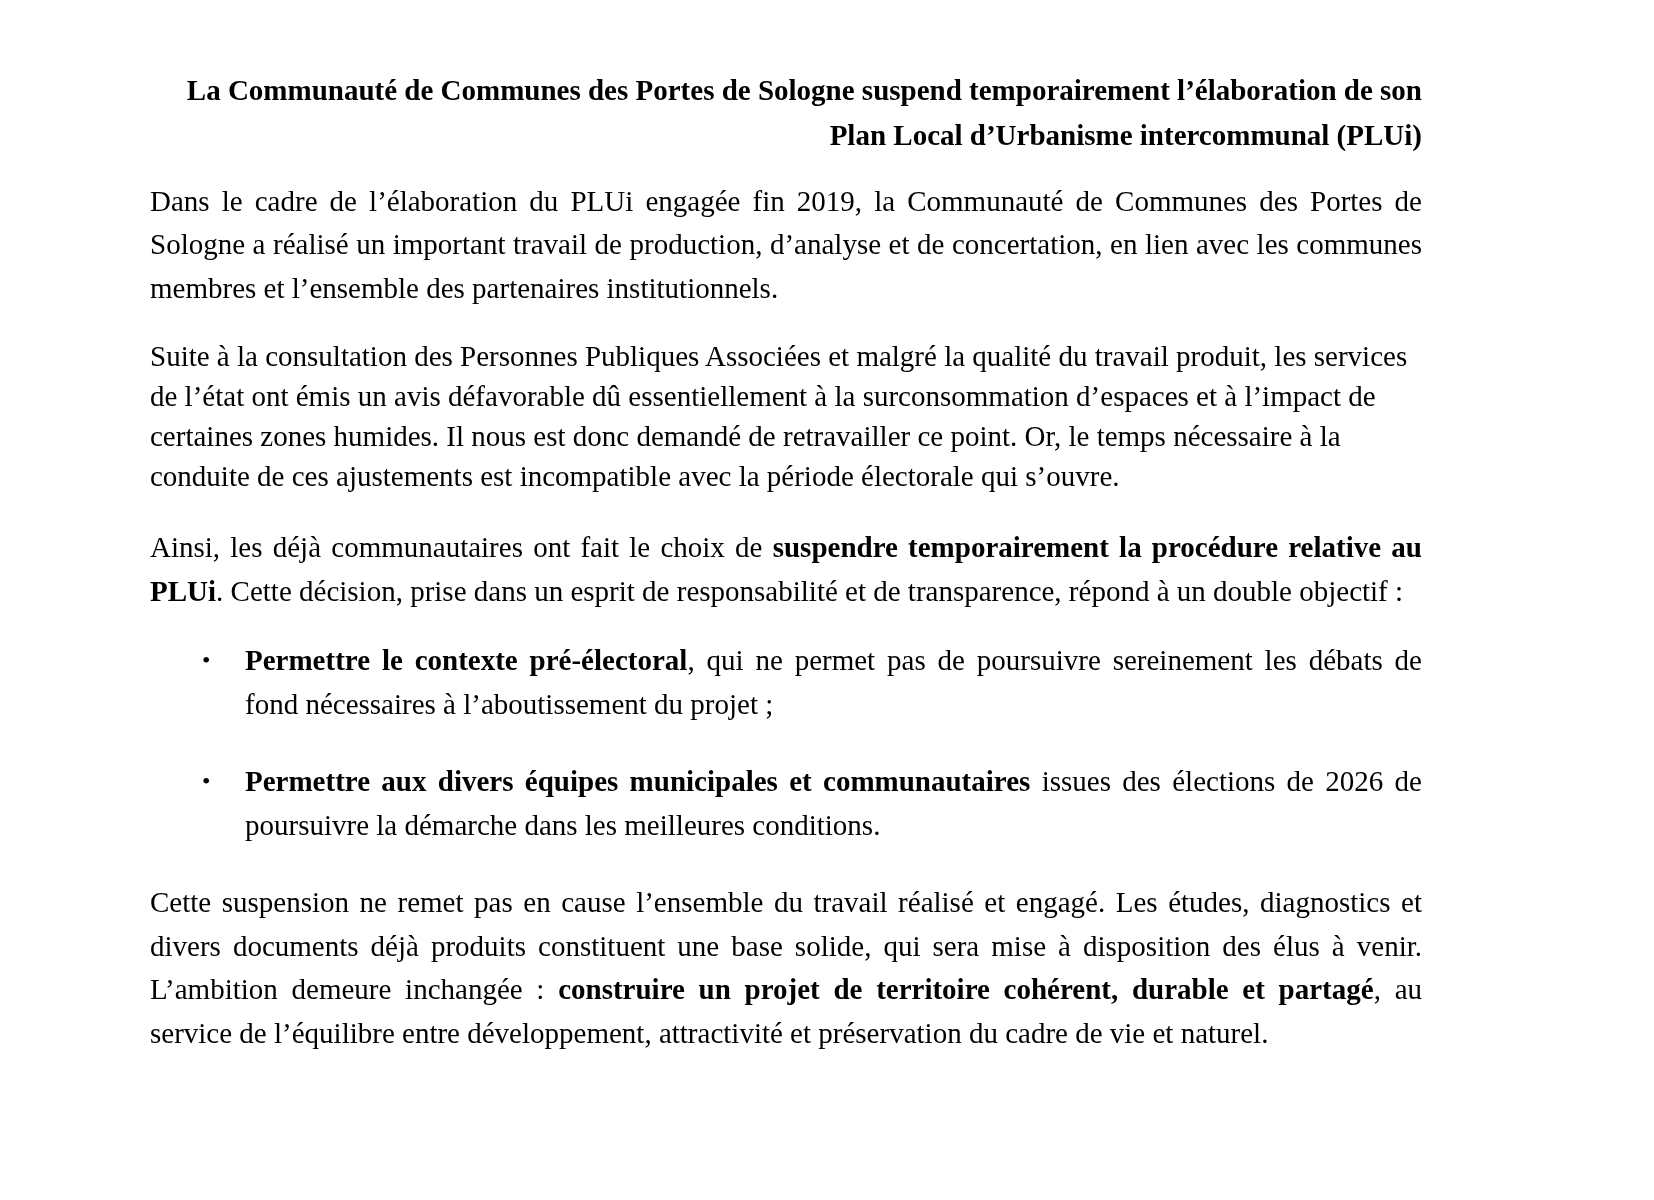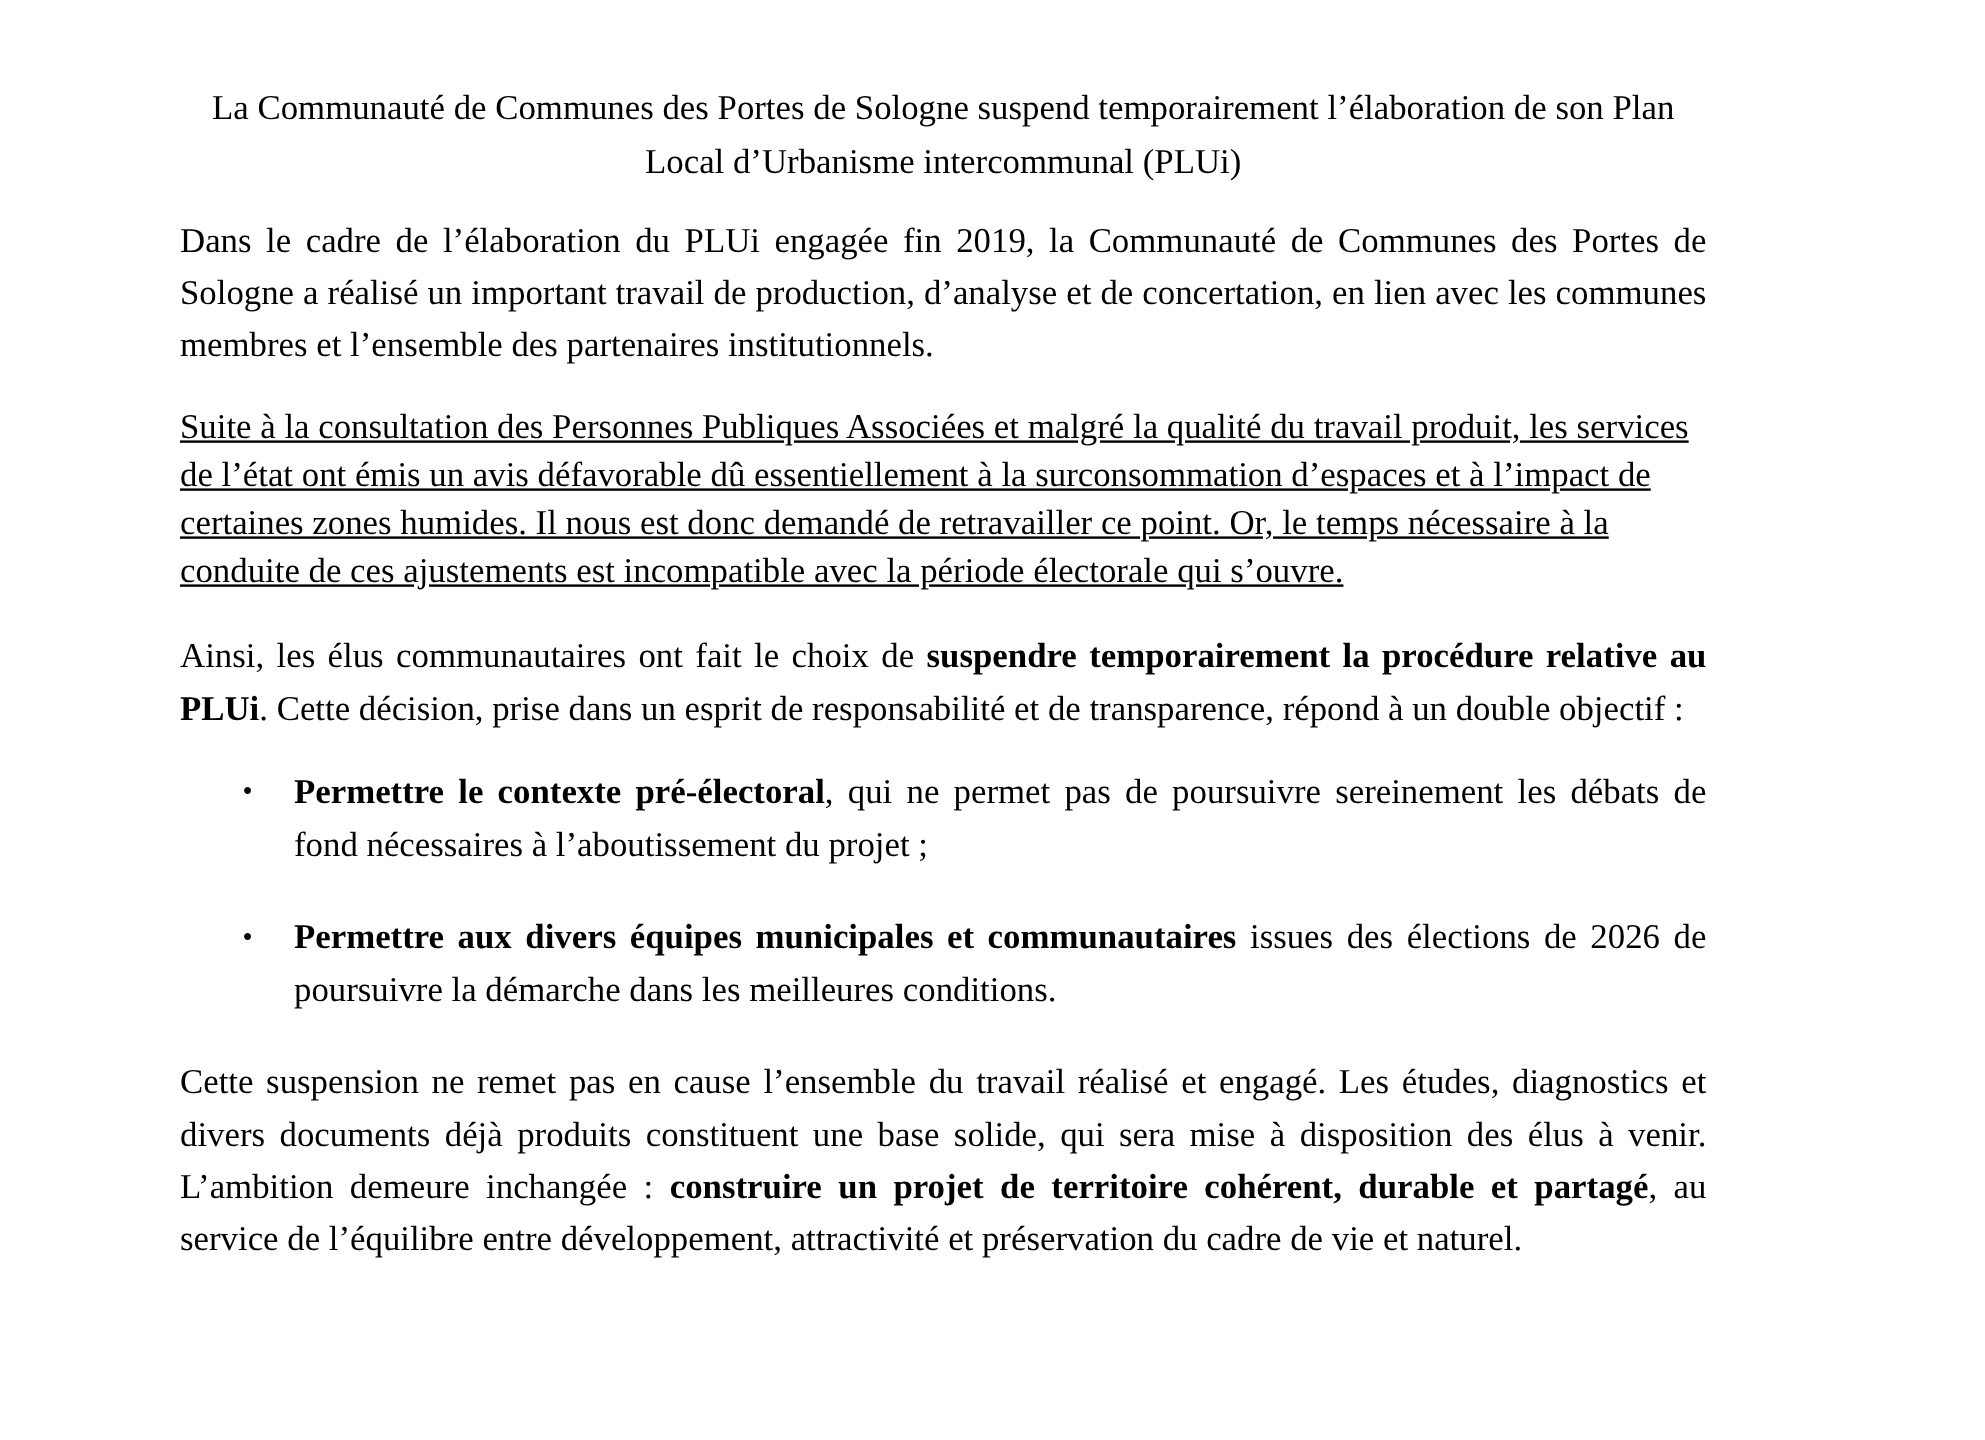--- a/index.html
+++ b/index.html
@@ -17,31 +17,31 @@
   }
   .page {
     box-sizing: border-box;
     width: 1654px;
     height: 1200px;
     padding: 68px 232px 0 150px;
     background: #ffffff;
   }
   .doc-title {
     font-size: 29px;
-    font-weight: normal;
+    font-weight: bold;
     line-height: 1.55;
     margin: 0 0 22px 0;
-    text-align: center;
+    text-align: right;
   }
   .para {
     margin: 1px 0 26px 0;
     line-height: 1.5;
   }
   .para.justify { text-align: justify; }
-  .para.tight { line-height: 1.38; margin-bottom: 30px; text-decoration: underline; }
+  .para.tight { line-height: 1.38; margin-bottom: 30px; }
   .bold { font-weight: bold; }
   .bullets {
     margin: 14px 0 8px 0;
   }
   .bullet-item {
     display: flex;
     margin: 0 0 34px 0;
     line-height: 1.5;
   }
   .bullet-marker {
@@ -61,21 +61,21 @@
 <body>
 
 <div class="page">
 
   <h1 class="doc-title">La Communauté de Communes des Portes de Sologne suspend temporairement l’élaboration de son Plan Local d’Urbanisme intercommunal (PLUi)</h1>
 
   <p class="para justify"><span class="run">Dans le cadre de l’élaboration du PLUi engagée fin 2019, la Communauté de Communes des Portes de Sologne a réalisé un important travail de production, d’analyse et de concertation, en lien avec les communes membres et l’ensemble des partenaires institutionnels.</span></p>
 
   <p class="para tight"><span class="run">Suite à la consultation des Personnes Publiques Associées et malgré la qualité du travail produit, les services de l’état ont émis un avis défavorable dû essentiellement à la surconsommation d’espaces et à l’impact de certaines zones humides. Il nous est donc demandé de retravailler ce point. Or, le temps nécessaire à la conduite de ces ajustements est incompatible avec la période électorale qui s’ouvre.</span></p>
 
-  <p class="para justify"><span class="run">Ainsi, les élus communautaires ont fait le choix de </span><span class="run bold">suspendre temporairement la procédure relative au PLUi</span><span class="run">. Cette décision, prise dans un esprit de responsabilité et de transparence, répond à un double objectif :</span></p>
+  <p class="para justify"><span class="run">Ainsi, les déjà communautaires ont fait le choix de </span><span class="run bold">suspendre temporairement la procédure relative au PLUi</span><span class="run">. Cette décision, prise dans un esprit de responsabilité et de transparence, répond à un double objectif :</span></p>
 
   <div class="bullets">
 
     <div class="bullet-item">
       <span class="bullet-marker">•</span>
       <span class="bullet-text"><span class="run bold">Permettre le contexte pré-électoral</span><span class="run">, qui ne permet pas de poursuivre sereinement les débats de fond nécessaires à l’aboutissement du projet ;</span></span>
     </div>
 
     <div class="bullet-item">
       <span class="bullet-marker">•</span>

